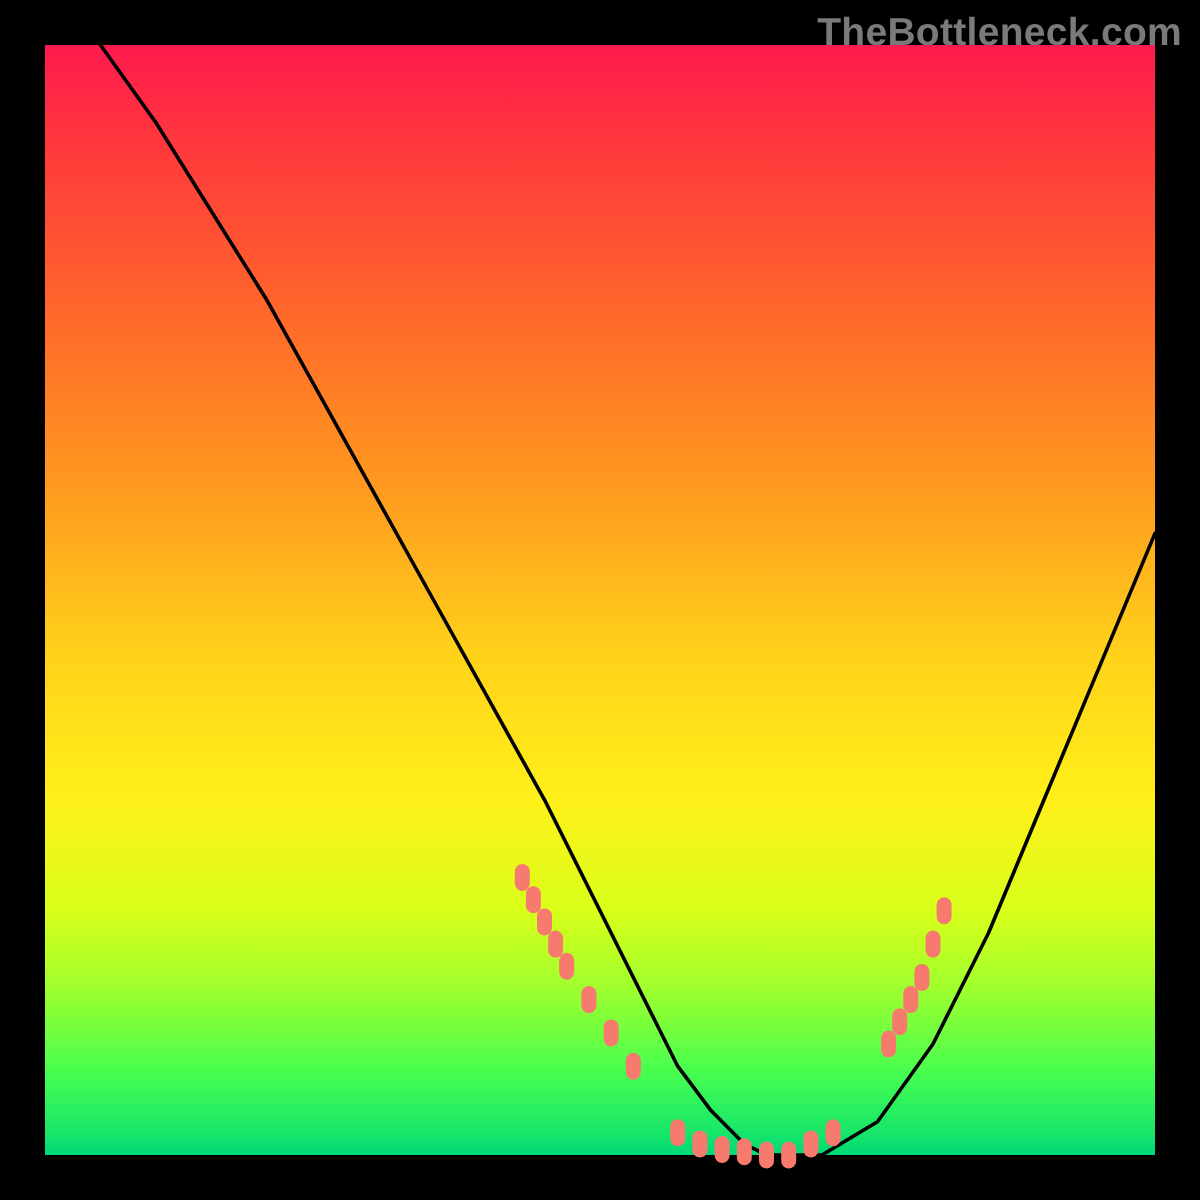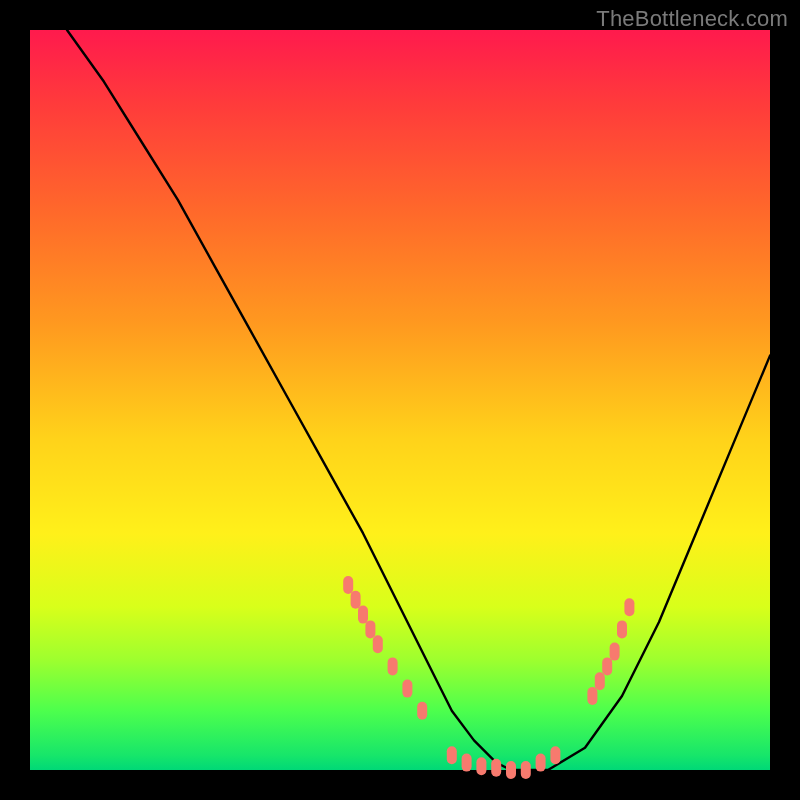--- a/index.html
+++ b/index.html
@@ -43,22 +43,22 @@
     top: 0;
     width: 740px;
     height: 740px;
     overflow: visible;
   }
   .watermark {
     position: absolute;
     top: 6px;
     right: 12px;
     font-family: Arial, Helvetica, sans-serif;
-    font-size: 22px;
-    font-weight: 400;
+    font-size: 26px;
+    font-weight: 700;
     color: #7a7a7a;
     letter-spacing: 0.2px;
   }
 </style>
 </head>
 <body>
 
 <div class="stage">
   <div class="watermark">TheBottleneck.com</div>
 

